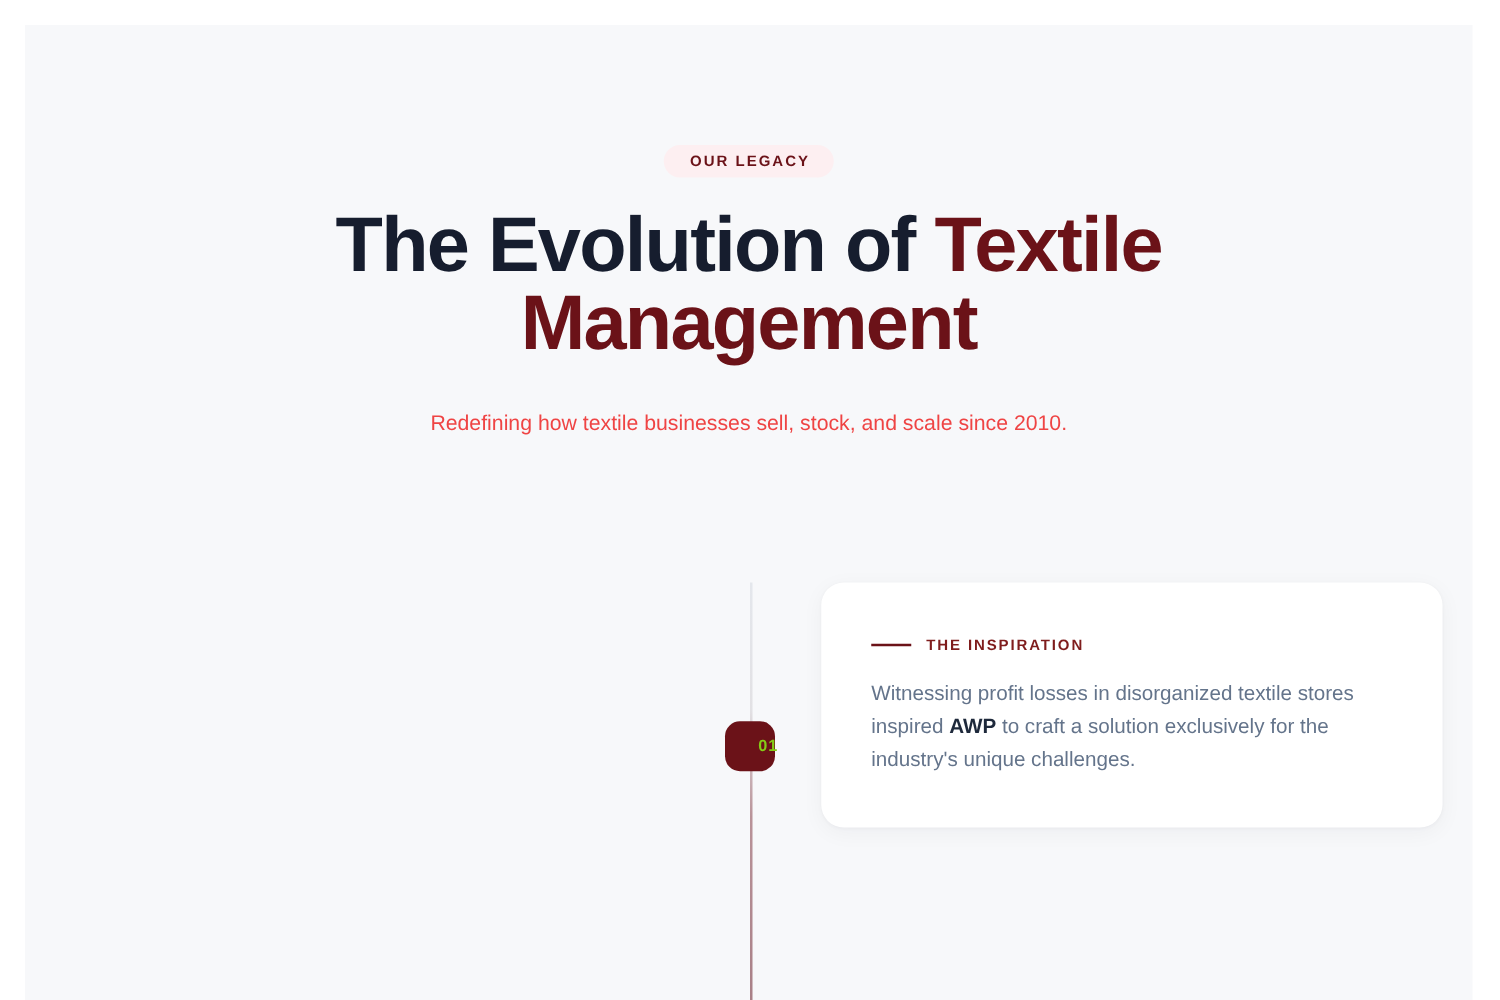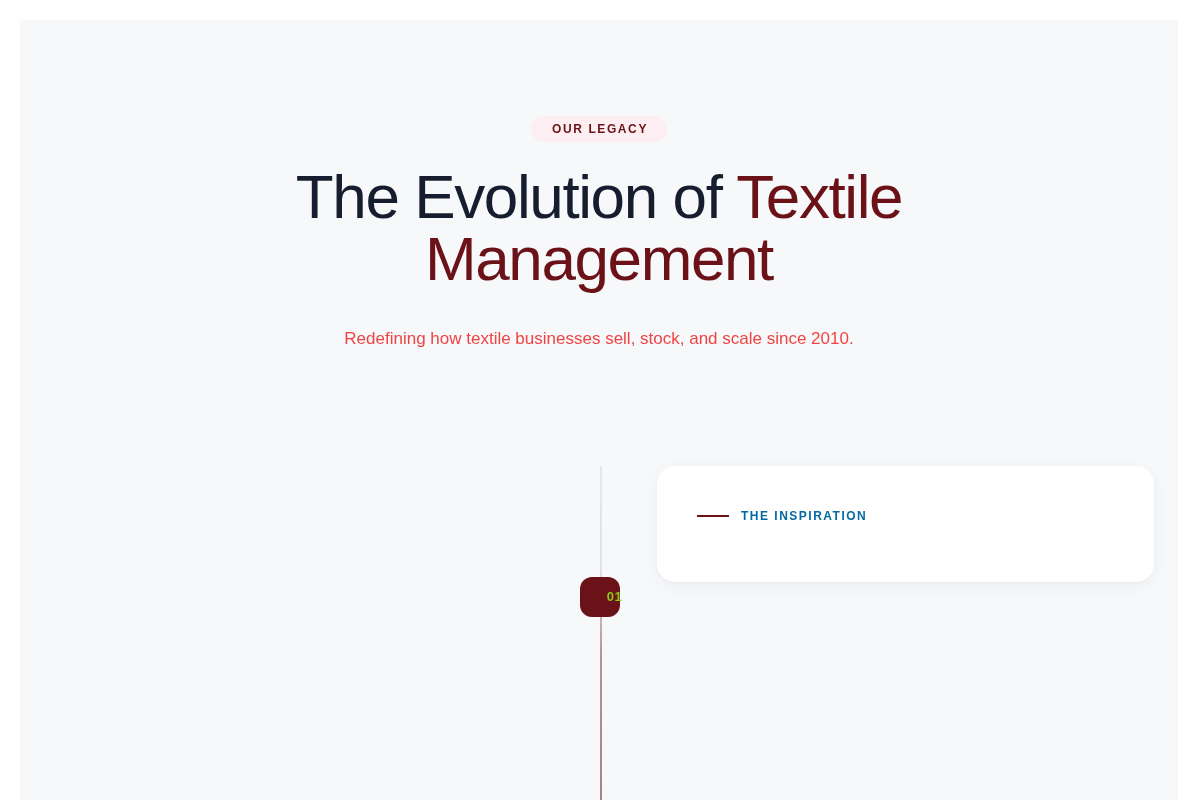--- a/index.html
+++ b/index.html
@@ -47,21 +47,21 @@
     text-transform: uppercase;
     padding: 7px 19px 7px 21px;
     border-radius: 999px;
     line-height: 1;
   }
 
   .hero-title {
     margin-top: 24px;
     font-size: 62px;
     line-height: 1.0;
-    font-weight: normal;
+    font-weight: bold;
     letter-spacing: -1.4px;
     color: #161d2e;
     max-width: 760px;
     margin-left: auto;
     margin-right: auto;
   }
 
   .hero-title .accent { color: #6b1218; }
 
   .hero-sub {
@@ -139,21 +139,21 @@
     height: 2px;
     background: #6b1218;
     flex: 0 0 auto;
   }
 
   .card-eyebrow-text {
     font-size: 12px;
     font-weight: bold;
     letter-spacing: 1.5px;
     text-transform: uppercase;
-    color: #0369a1;
+    color: #7f1d1d;
     line-height: 1;
     text-align: center;
   }
 
   .card-title {
     font-size: 29px;
     line-height: 1.22;
     font-weight: bold;
     color: #161d2e;
     letter-spacing: -0.5px;
@@ -193,19 +193,20 @@
         <div class="node-badge">01</div>
 
         <article class="phase-card">
 
           <div class="card-eyebrow">
             <span class="card-eyebrow-line"></span>
             <span class="card-eyebrow-text">THE INSPIRATION</span>
           </div>
 
 
+          <p class="card-body"><span>Witnessing profit losses in disorganized textile stores inspired </span><b>AWP</b><span> to craft a solution exclusively for the industry's unique challenges.</span></p>
 
         </article>
       </div>
     </div>
 
   </section>
 </div>
 
 </body></html>

